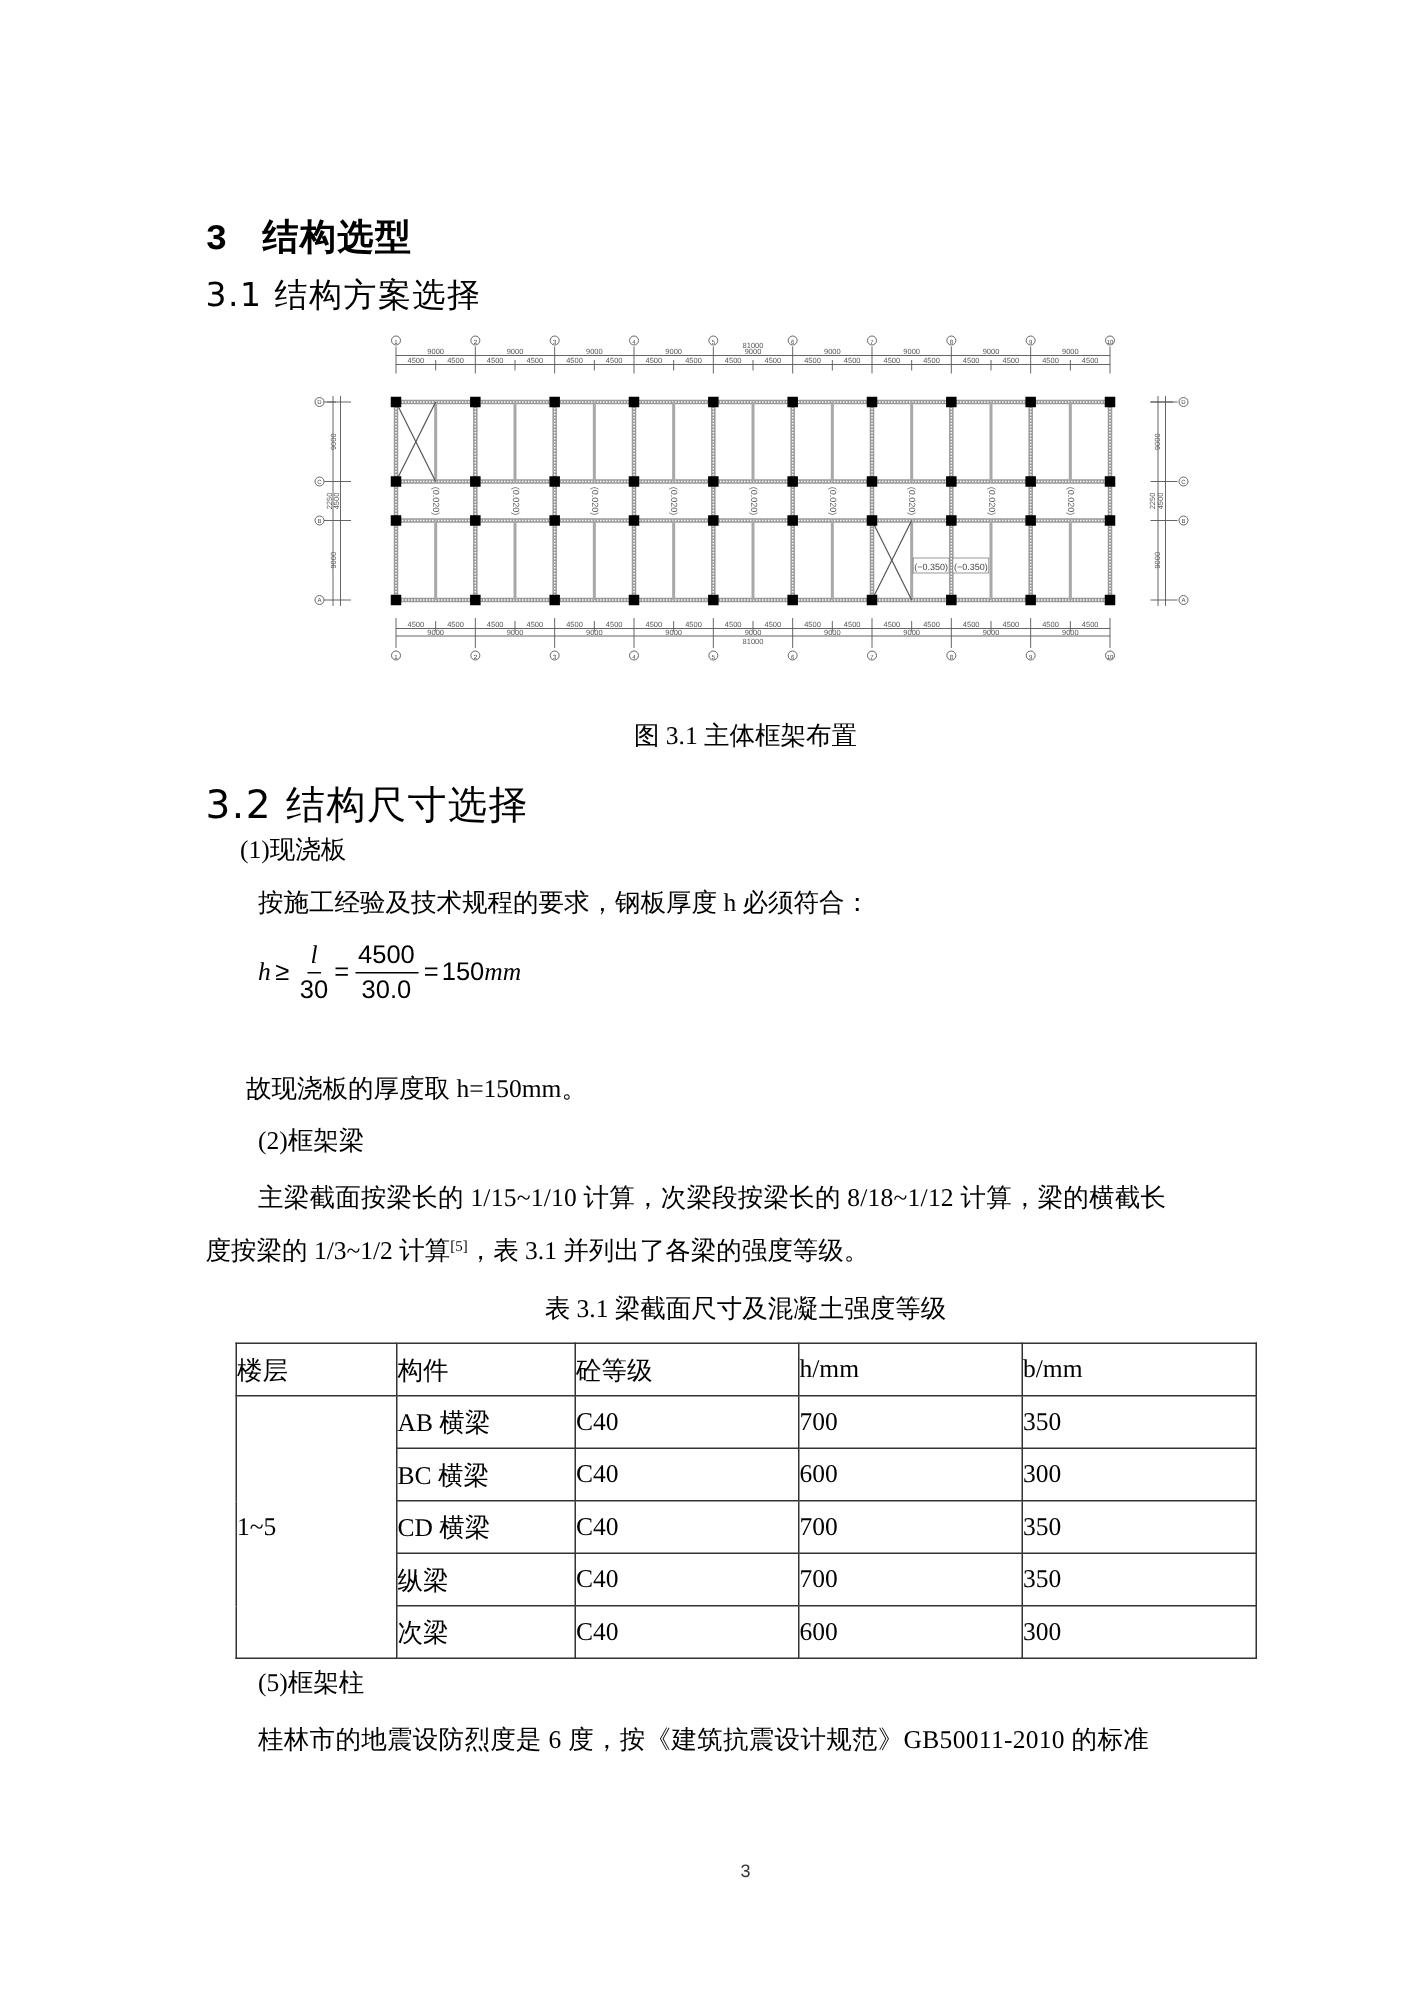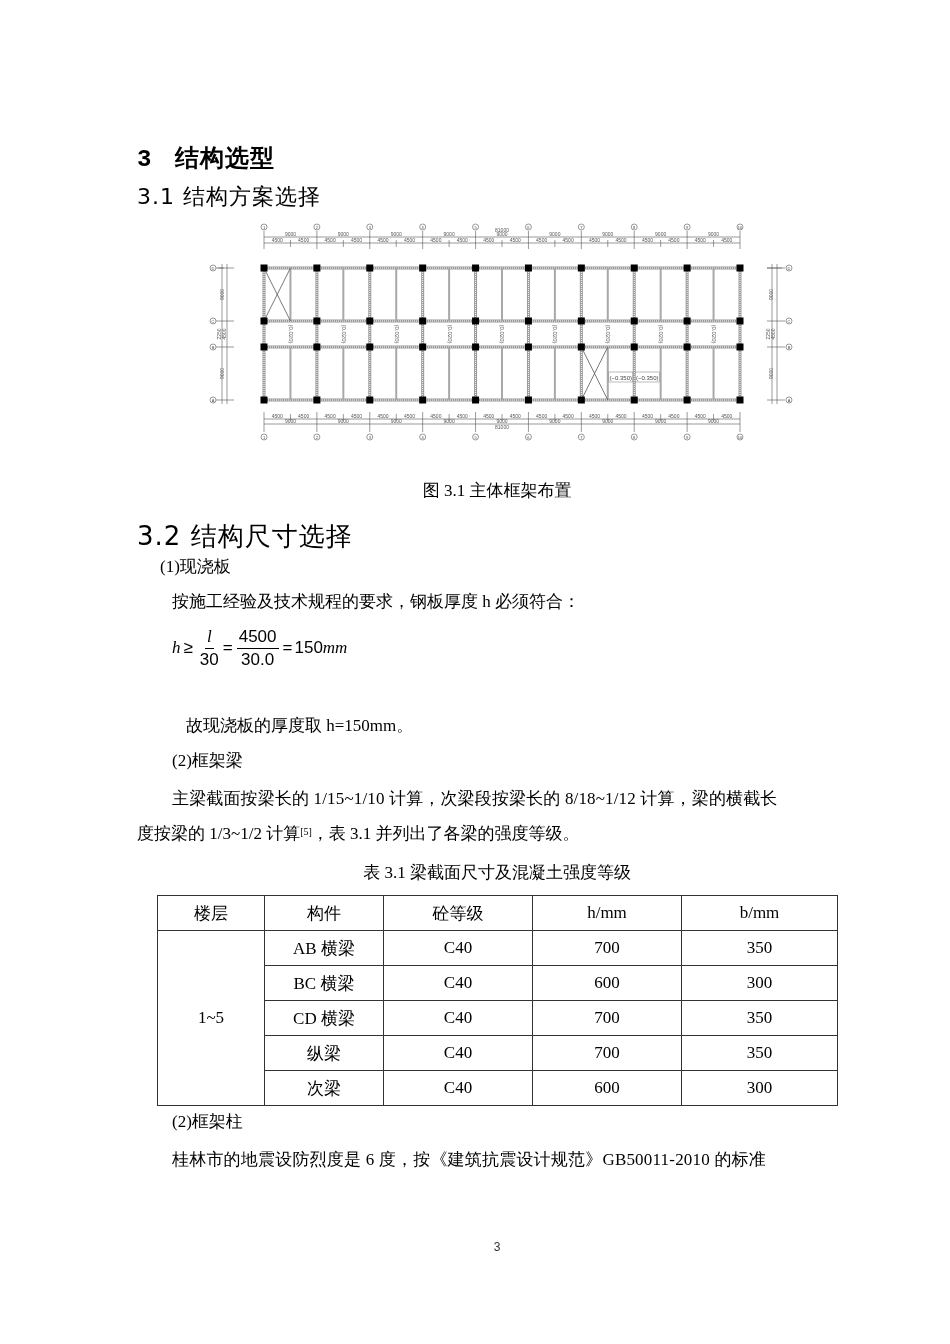--- a/index.html
+++ b/index.html
@@ -12,21 +12,21 @@
   .h2b { left:137px; top:519px; font-size:26px; font-weight:normal; font-family:"DejaVu Sans", sans-serif; letter-spacing:1px; }
   .p { font-size:17px; line-height:20px; white-space:nowrap; }
   .caption { font-size:17px; }
   #plan { left:195px; top:220px; }
   .formula { left:172px; top:622px; height:52px; font-size:17px; display:flex; align-items:center; font-family:"Liberation Sans", sans-serif; }
   .frac { display:inline-flex; flex-direction:column; align-items:center; margin:0 4px; }
   .frac .n { padding:0 2px 1px; border-bottom:1px solid #000; line-height:21px; }
   .frac .d { padding-top:0; line-height:21px; }
   .it { font-style:italic; font-family:"Liberation Serif", serif; }
   table.beams { position:absolute; left:157px; top:895px; border-collapse:collapse; font-size:17px; }
-  table.beams td { border:1px solid #333; text-align:center; height:34px; padding:0; }
+  table.beams td { border:1px solid #333; height:34px; padding:0; }
   sup { font-size:10px; vertical-align:top; position:relative; top:-2px; }
   .pageno { left:0; width:994px; top:1240px; text-align:center; font-size:12px; font-family:"Liberation Sans", sans-serif; color:#333; }
 </style>
 </head>
 <body>
 
 <div class="abs h1">
   <span class="num">3</span><span>结构选型</span>
 </div>
 <div class="abs h2">
@@ -336,21 +336,21 @@
   <span>=</span>
   <span class="frac">
     <span class="n">4500</span>
     <span class="d">30.0</span>
   </span>
   <span>=</span>
   <span style="margin-left:2px">150</span>
     <span class="it">mm</span>
 </div>
 
-<div class="abs p" style="left:186px;top:716px;text-align:right;">故现浇板的厚度取 h=150mm。</div>
+<div class="abs p" style="left:164px;top:716px;text-align:right;">故现浇板的厚度取 h=150mm。</div>
 <div class="abs p" style="left:172px;top:751px;">(2)框架梁</div>
 <div class="abs p" style="left:172px;top:789px;letter-spacing:0.15px;">主梁截面按梁长的 1/15~1/10 计算，次梁段按梁长的 8/18~1/12 计算，梁的横截长</div>
 <div class="abs p" style="left:137px;top:824px;">
   <span>度按梁的 1/3~1/2 计算</span><sup>[5]</sup><span>，表 3.1 并列出了各梁的强度等级。</span>
 </div>
 
 <div class="abs caption" style="left:0;width:994px;top:861px;text-align:center;">表 3.1  梁截面尺寸及混凝土强度等级</div>
 
 <table class="beams">
   <tbody>
@@ -388,16 +388,16 @@
   </tr>
   <tr>
     <td>次梁</td>
     <td>C40</td>
     <td>600</td>
     <td>300</td>
   </tr>
 </tbody>
   </table>
 
-<div class="abs p" style="left:172px;top:1112px;">(2)框架柱</div>
+<div class="abs p" style="left:172px;top:1112px;">(5)框架柱</div>
 <div class="abs p" style="left:172px;top:1150px;letter-spacing:0.2px;">桂林市的地震设防烈度是 6 度，按《建筑抗震设计规范》GB50011-2010 的标准</div>
 
 <div class="abs pageno">3</div>
 
 </body></html>

